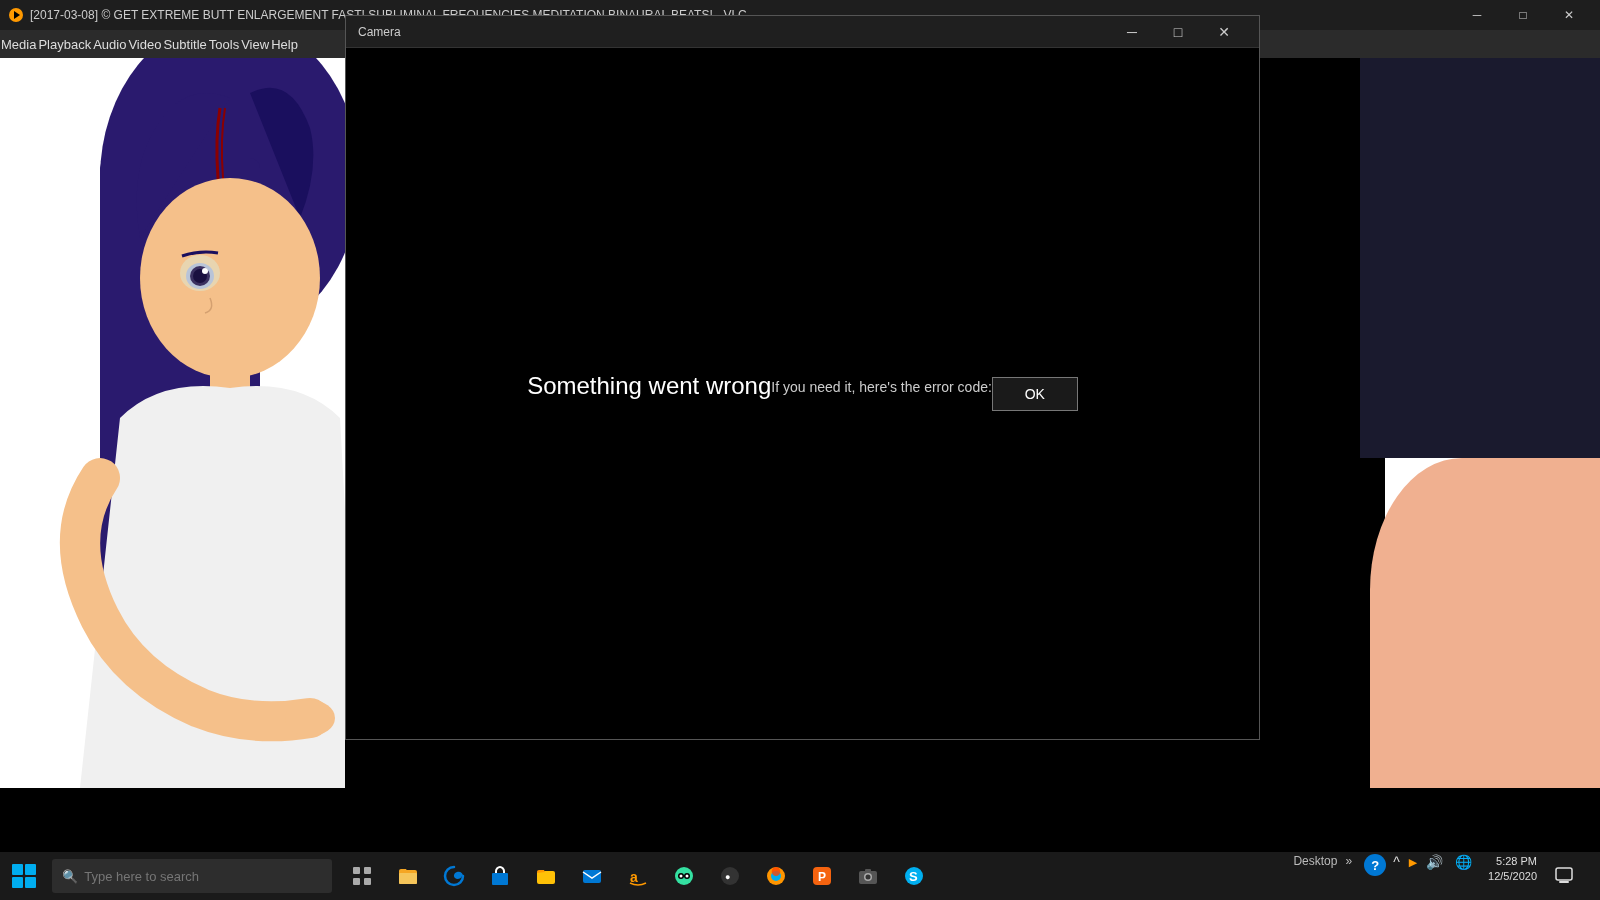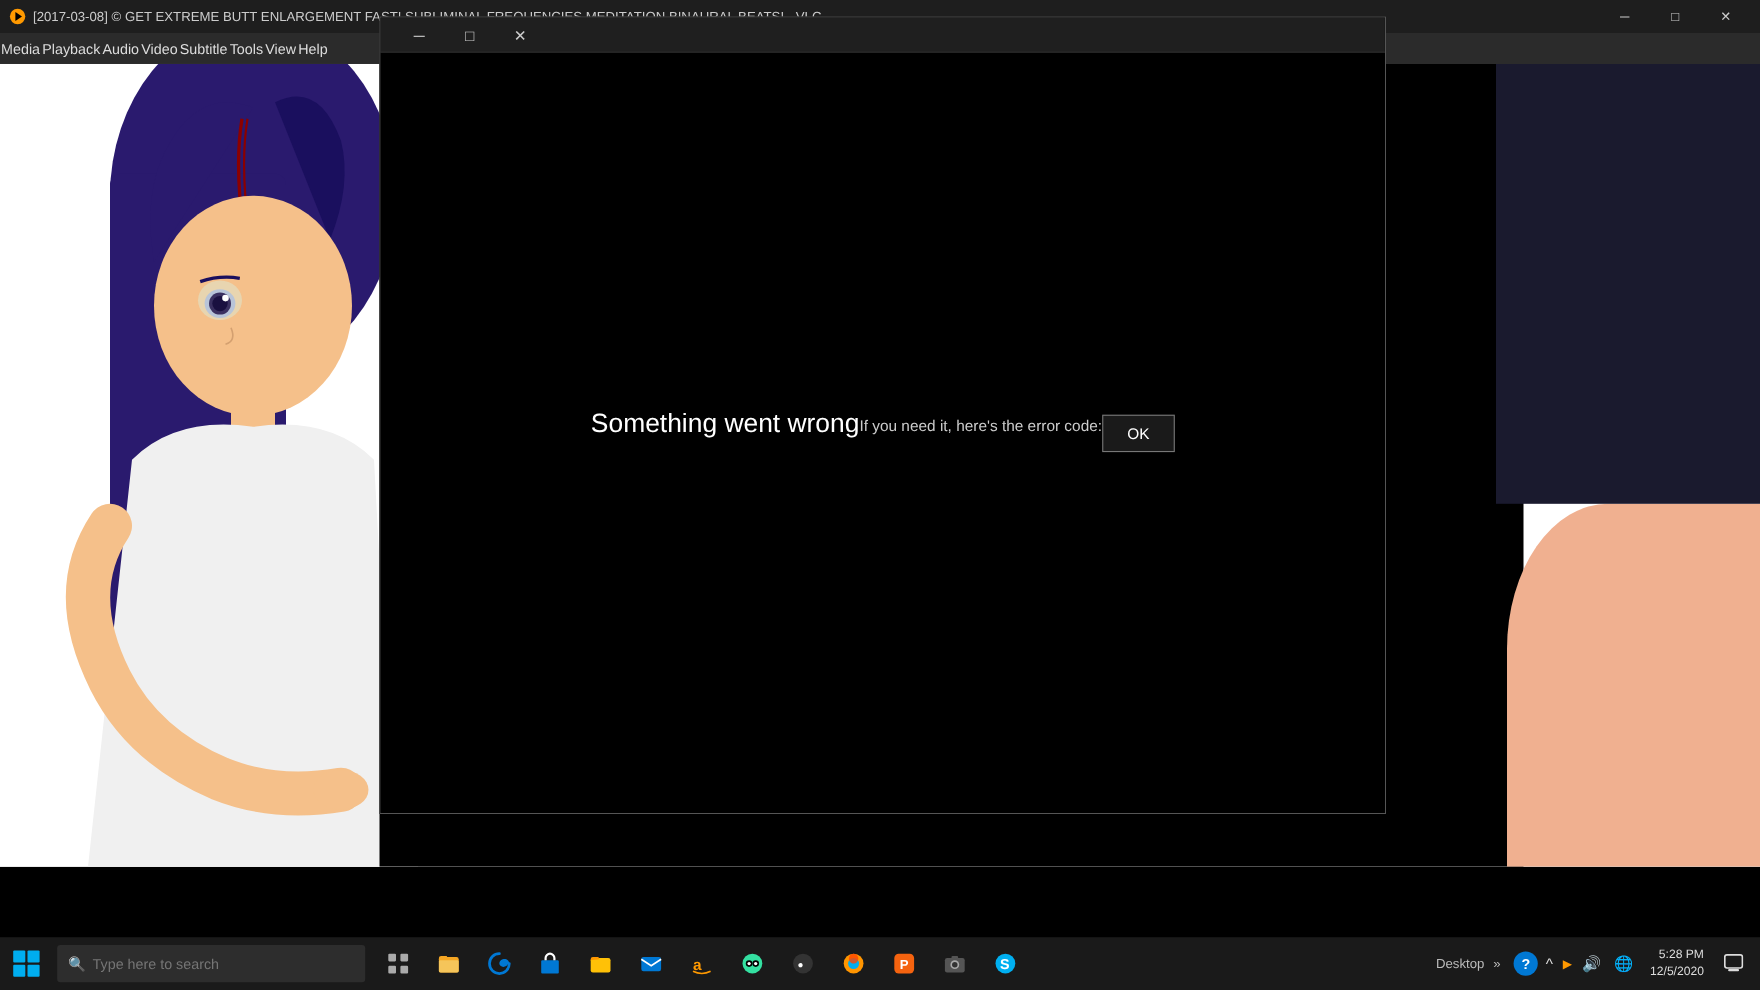--- a/index.html
+++ b/index.html
@@ -131,23 +131,23 @@
     }
     .taskbar-icons {
       display: flex;
       align-items: center;
       gap: 2px;
       margin-left: 4px;
     }
     .taskbar-right {
       margin-left: auto;
       display: flex;
-      align-items: center;
+      align-items: flex-start;
       gap: 4px;
-      padding-right: 9px;
+      padding-right: 21px;
     }
     .taskbar-clock {
       text-align: right;
       color: #ddd;
       font-size: 11px;
       line-height: 1.4;
       padding: 0 8px;
     }
     .taskbar-sys-icons {
       display: flex;
@@ -213,21 +213,21 @@
       font-weight: 300;
     }
     .camera-error-desc {
       font-size: 14px;
       color: #ccc;
       text-align: center;
       line-height: 1.6;
       margin-bottom: 12px;
     }
     .camera-ok-btn {
-      width: 66px; height: 34px;
+      width: 86px; height: 34px;
       background: #1a1a1a;
       border: 1px solid #777;
       color: #fff;
       font-size: 14px;
       cursor: pointer;
       display: flex; align-items: center; justify-content: center;
     }
 
     
     .start-icon {
@@ -335,20 +335,21 @@
 
     <div class="video-black-area"></div>
 
     <div style="position:absolute;top:400px;right:0;width:230px;height:330px;background:#f0b090;border-radius:40% 0 0 0;"></div>
     <div style="position:absolute;top:0;right:0;width:240px;height:400px;background:#1a1a2e;"></div>
   </div>
 
   <div class="camera-dialog">
 
     <div class="camera-titlebar">
+      <span class="camera-title">Camera</span>
       <div class="camera-win-controls">
         <button class="cam-btn">─</button>
         <button class="cam-btn">□</button>
         <button class="cam-btn close">✕</button>
       </div>
     </div>
 
     <div class="camera-content">
       <div class="camera-error-title">Something went wrong</div>
       <div class="camera-error-desc">

